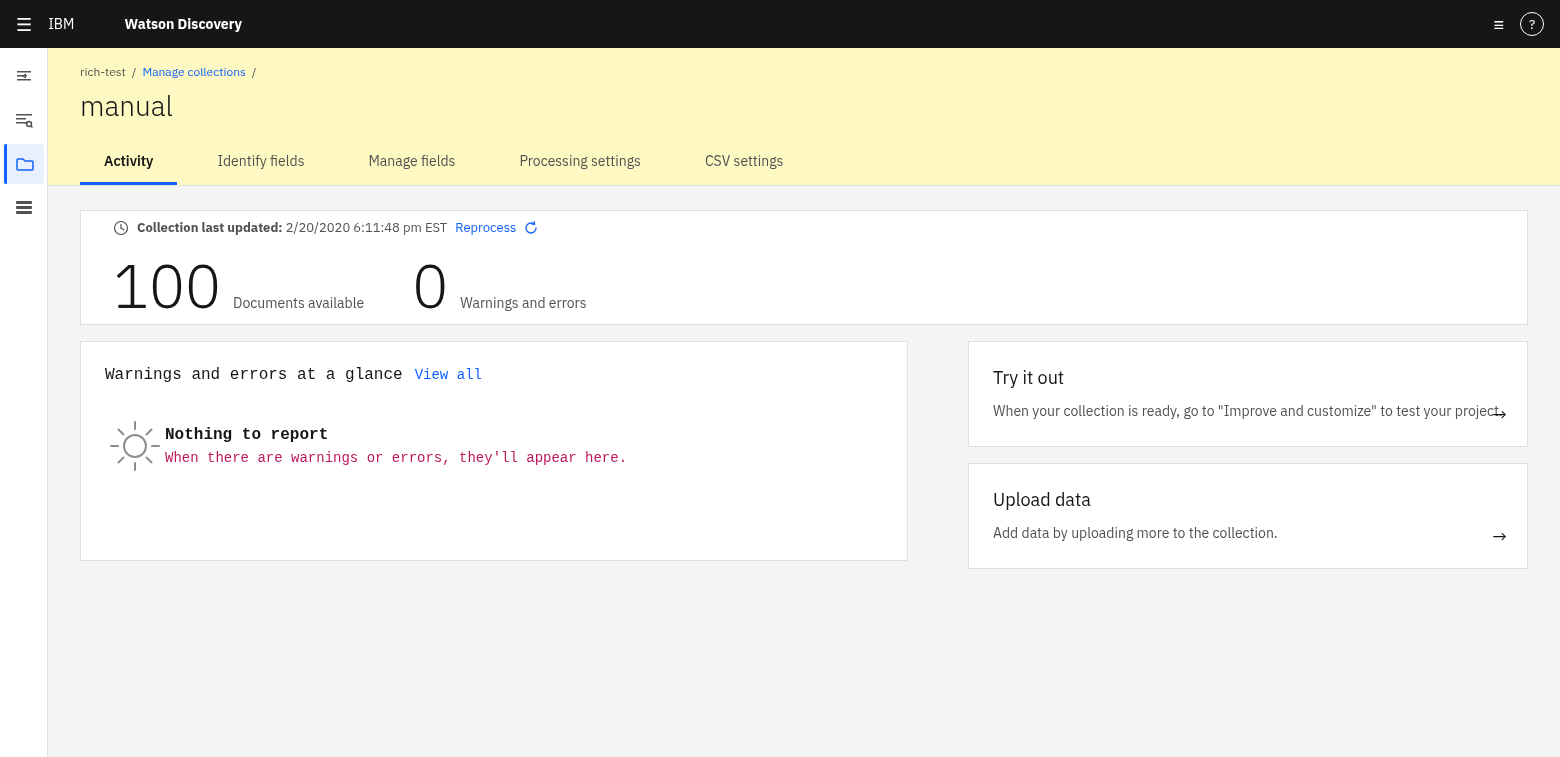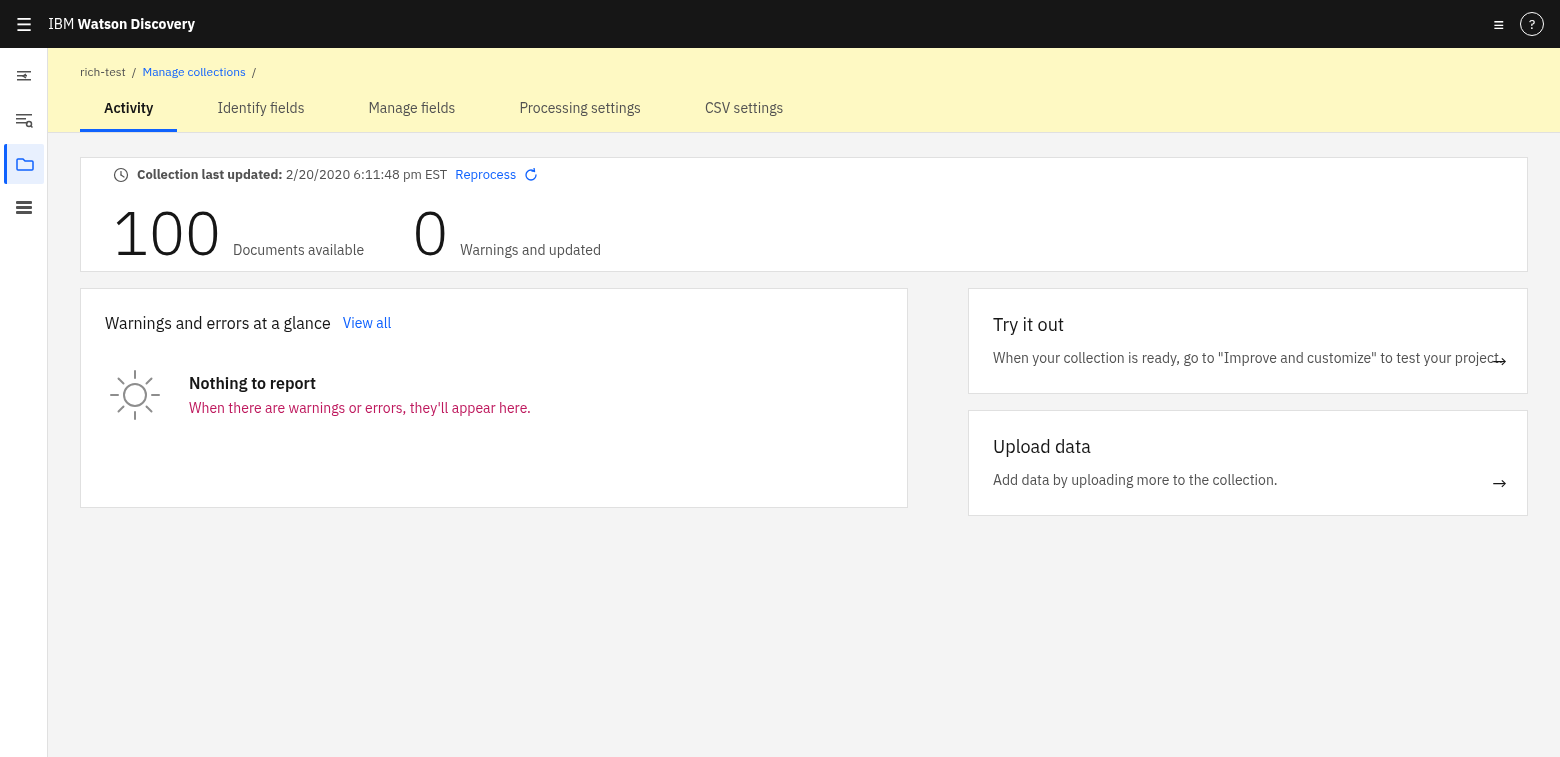--- a/index.html
+++ b/index.html
@@ -10,21 +10,21 @@
       background: #161616;
       color: #fff;
       height: 48px;
       display: flex;
       align-items: center;
       padding: 0 16px;
       justify-content: space-between;
     }
     .topnav-left { display: flex; align-items: center; gap: 16px; }
     .topnav-title { font-size: 14px; font-weight: 400; color: #fff; }
-    .topnav-title strong { font-weight: 700; }
+    .topnav-title strong { font-weight: 700; margin-left: 47px; }
     .topnav-right { display: flex; align-items: center; gap: 16px; }
     .topnav-icon { color: #fff; font-size: 18px; cursor: pointer; }
 
     
     .layout { display: flex; height: calc(100vh - 48px); }
     .sidebar {
       width: 48px;
       background: #fff;
       border-right: 1px solid #e0e0e0;
       display: flex;
@@ -117,42 +117,41 @@
       margin-bottom: 20px;
     }
     .last-updated a { color: #0f62fe; text-decoration: none; }
     .stats-row { display: flex; gap: 48px; align-items: baseline; }
     .stat-block { display: flex; align-items: baseline; gap: 12px; }
     .stat-number { font-size: 60px; font-weight: 300; line-height: 1; color: #161616; }
     .stat-label { font-size: 14px; color: #525252; }
 
     
     .two-col { display: flex; gap: 16px; }
-    .col-left { flex: 1; }
+    .col-left { flex: 1; font-family: Liberation Mono, monospace; }
     .col-right { width: 560px; flex-shrink: 0; display: flex; flex-direction: column; gap: 16px; margin-left: 44px; }
 
     
     .warnings-card {
       background: #fff;
       border: 1px solid #e0e0e0;
       padding: 24px;
       min-height: 220px;
     }
     .warnings-header {
       display: flex;
       align-items: center;
       gap: 12px;
       margin-bottom: 24px;
     }
     .warnings-title { font-size: 16px; font-weight: 400; color: #161616; }
     .warnings-viewall { color: #0f62fe; text-decoration: none; font-size: 14px; }
     .empty-state {
       display: flex;
       align-items: center;
-      gap: 24px;
       padding: 8px 0;
     }
     .sun-icon {
       width: 60px;
       height: 60px;
       flex-shrink: 0;
       color: #8d8d8d;
     }
     .empty-text-block {}
     .empty-title { font-size: 16px; font-weight: 600; color: #161616; margin-bottom: 6px; }
@@ -233,20 +232,21 @@
   <main class="main">
     <div class="page-header">
 
       <div class="breadcrumb">
         <span>rich-test</span>
         <span class="breadcrumb-sep">/</span>
         <a href="#">Manage collections</a>
         <span class="breadcrumb-sep">/</span>
       </div>
 
+      <h1 class="page-title">manual</h1>
 
       <div class="tabs">
         <div class="tab active">Activity</div>
         <div class="tab">Identify fields</div>
         <div class="tab">Manage fields</div>
         <div class="tab">Processing settings</div>
         <div class="tab">CSV settings</div>
       </div>
     </div>
 
@@ -270,21 +270,21 @@
             <polyline points="10,0 10.5,3 7.5,3" stroke="#0f62fe" stroke-width="1.3" fill="none" stroke-linejoin="round"></polyline>
           </svg>
         </div>
         <div class="stats-row">
           <div class="stat-block">
             <span class="stat-number">100</span>
             <span class="stat-label">Documents available</span>
           </div>
           <div class="stat-block">
             <span class="stat-number">0</span>
-            <span class="stat-label">Warnings and updated</span>
+            <span class="stat-label">Warnings and errors</span>
           </div>
         </div>
       </div>
 
       <div class="two-col">
 
         <div class="col-left">
           <div class="warnings-card">
             <div class="warnings-header">
               <span class="warnings-title">Warnings and errors at a glance</span>

